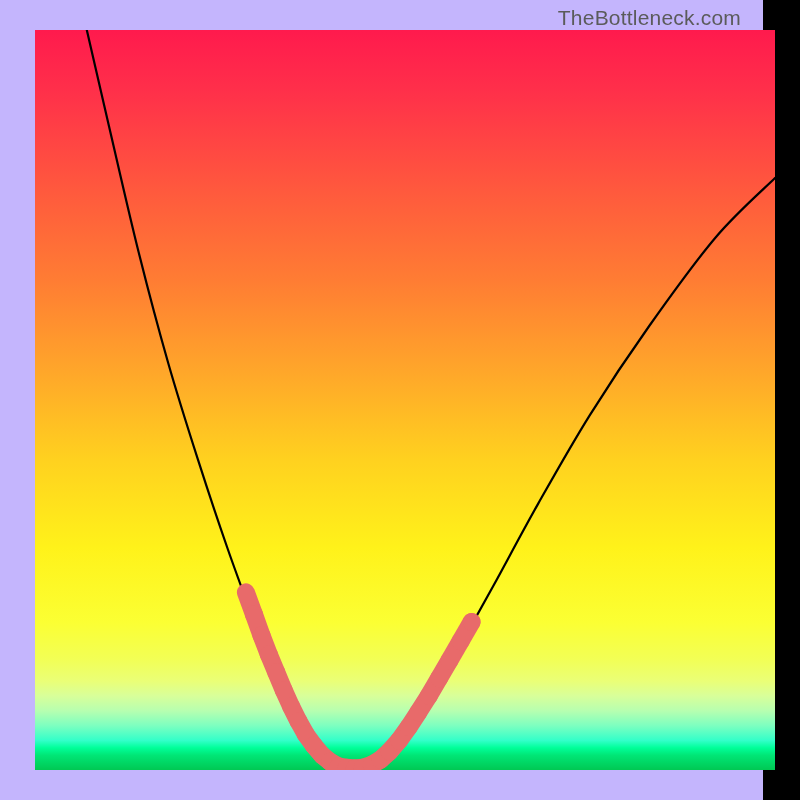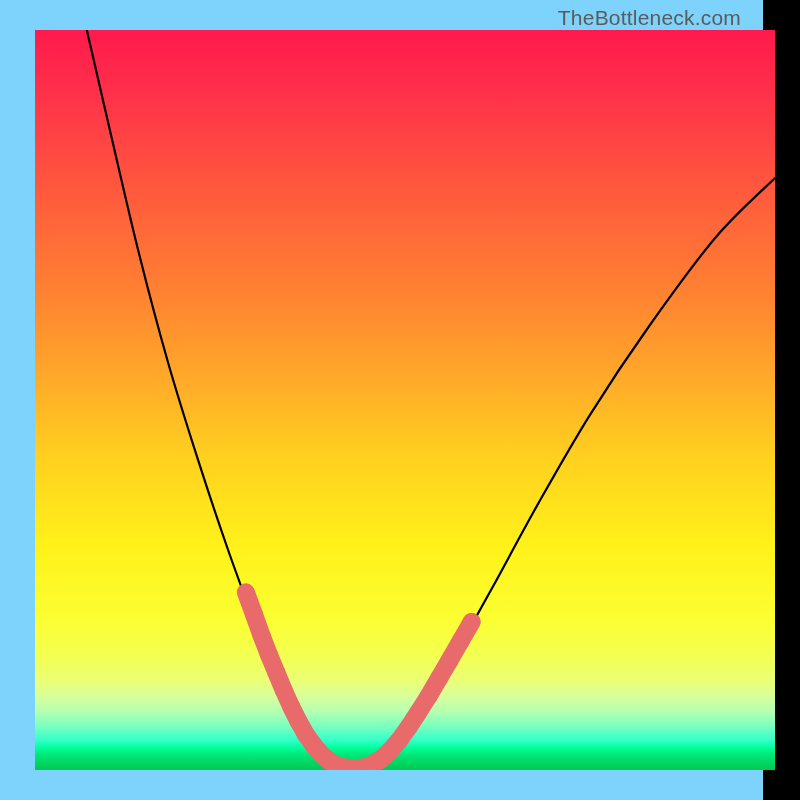--- a/index.html
+++ b/index.html
@@ -10,21 +10,21 @@
     background: #000;
     font-family: Arial, Helvetica, sans-serif;
     overflow: hidden;
   }
   .frame {
     position: absolute;
     left: 0;
     top: 0;
     width: 763px;
     height: 800px;
-    background: #7dd3fc;
+    background: #c4b5fd;
     text-align: center;
   }
   .plot {
     position: absolute;
     left: 35px;
     top: 30px;
     width: 740px;
     height: 740px;
     
     background: linear-gradient(to bottom,

